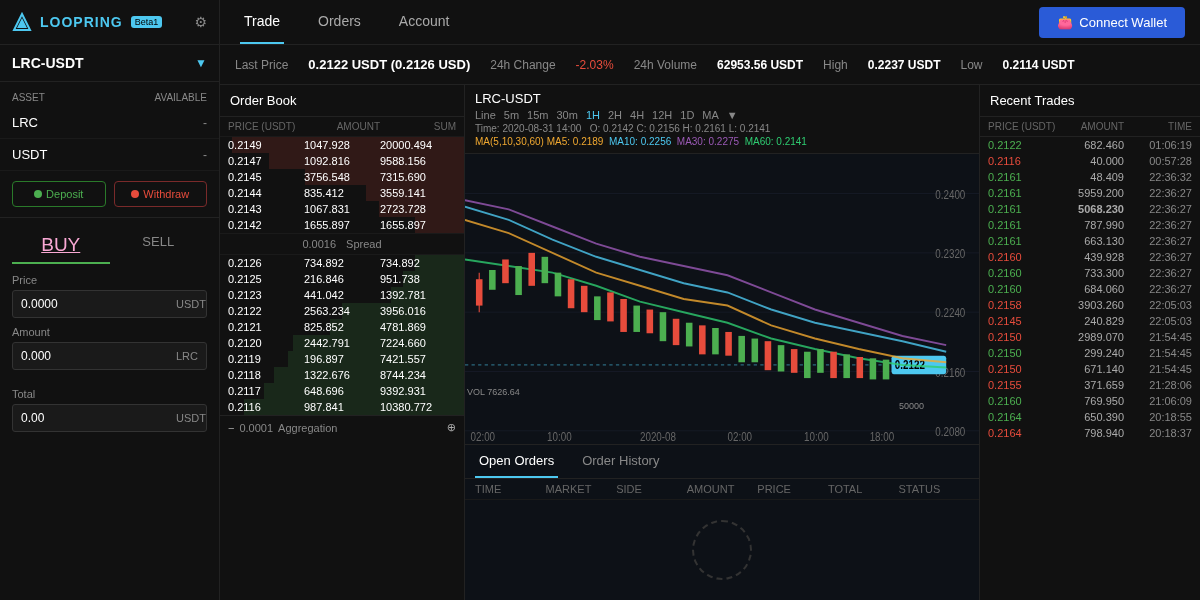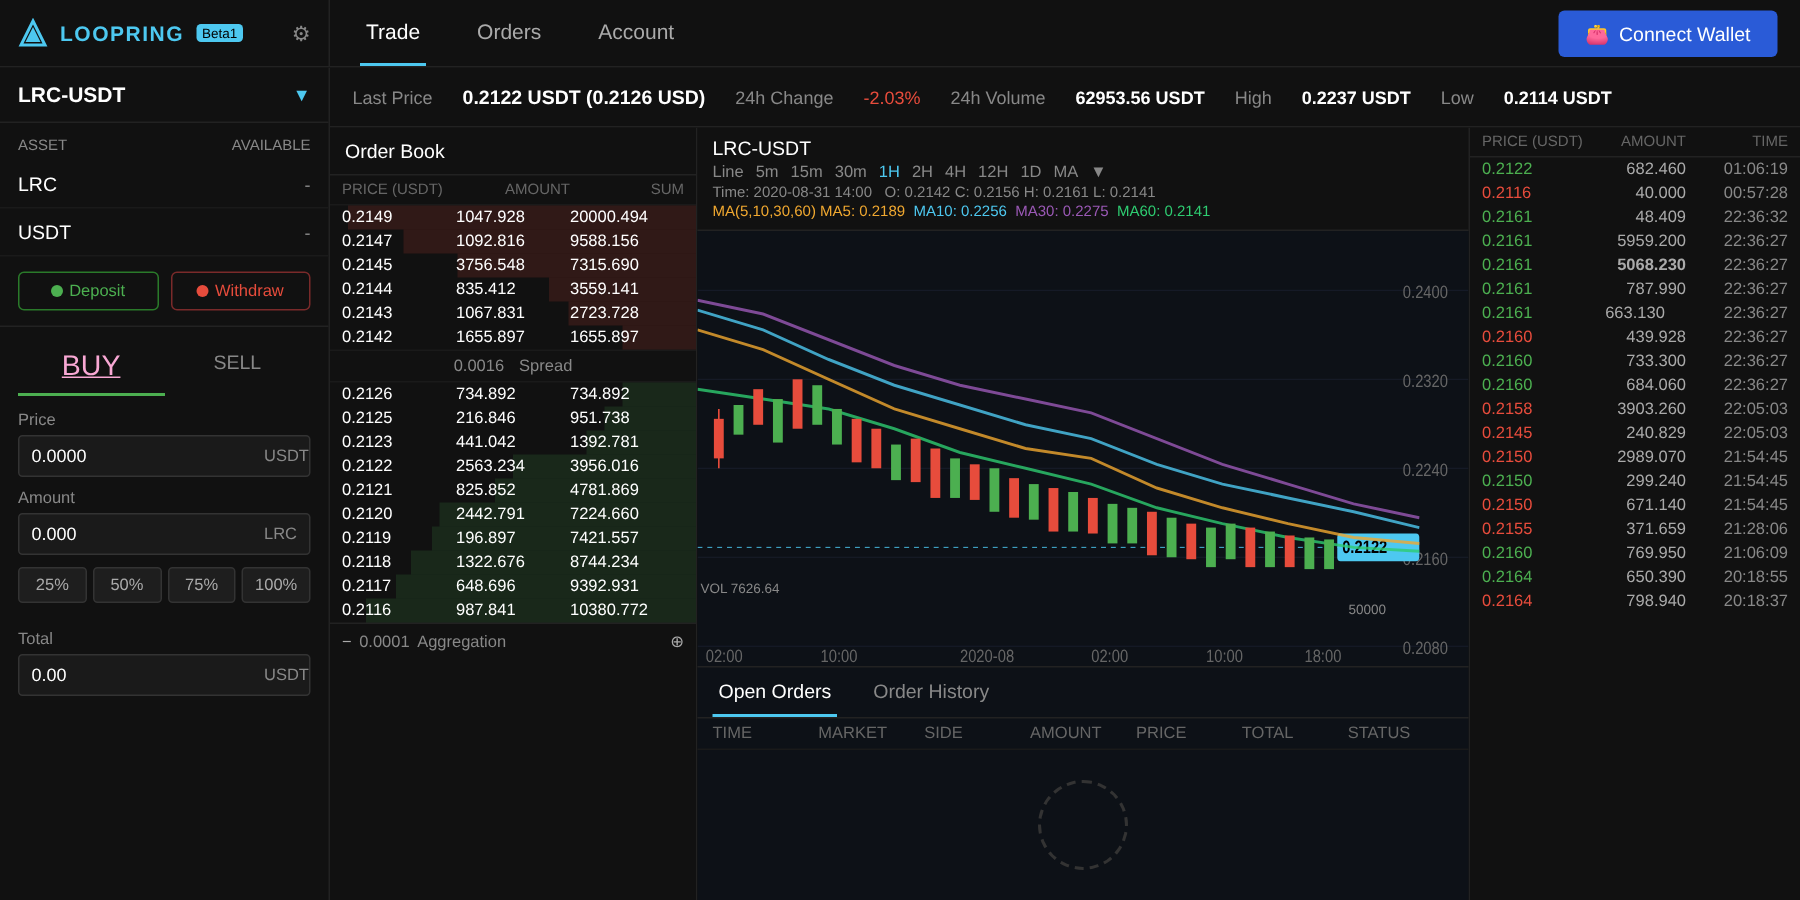--- a/index.html
+++ b/index.html
@@ -168,26 +168,20 @@
       <div class="form-section">
         <div class="form-label">Price</div>
         <div class="form-input-row">
           <input class="form-input" type="text" value="0.0000" style="">
           <span class="form-unit">USDT</span>
         </div>
         <div class="form-label">Amount</div>
         <div class="form-input-row">
           <input class="form-input" type="text" value="0.000" style="">
           <span class="form-unit">LRC</span>
-        </div>
-        <div class="percent-btns">
-          <button class="pct-btn">25%</button>
-          <button class="pct-btn">50%</button>
-          <button class="pct-btn">75%</button>
-          <button class="pct-btn">100%</button>
         </div>
       </div>
       <div class="total-section">
         <div class="form-label">Total</div>
         <div class="total-input-row">
           <input class="form-input" type="text" value="0.00" style="">
           <span class="form-unit">USDT</span>
         </div>
       </div>
     </div>
@@ -443,20 +437,21 @@
               <span>TOTAL</span>
               <span>STATUS</span>
             </div>
             <div class="empty-orders">
               <div class="dashed-circle"></div>
             </div>
           </div>
         </div>
 
         <div class="recent-trades">
+          <div class="section-title">Recent Trades</div>
           <div class="rt-header">
             <span>PRICE (USDT)</span>
             <span>AMOUNT</span>
             <span>TIME</span>
           </div>
           <div id="trade-list">
               <div class="rt-row">
     <span class="rt-price-green">0.2122</span>
     <span style="color:#aaa;">682.460</span>
     <span style="color:#888;">01:06:19</span>
@@ -481,21 +476,21 @@
     <span style="color:#aaa;font-weight:bold;">5068.230</span>
     <span style="color:#888;">22:36:27</span>
   </div>
               <div class="rt-row">
     <span class="rt-price-green">0.2161</span>
     <span style="color:#aaa;">787.990</span>
     <span style="color:#888;">22:36:27</span>
   </div>
               <div class="rt-row">
     <span class="rt-price-green">0.2161</span>
-    <span style="color:#aaa;text-align:center;">663.130</span>
+    <span style="color:#aaa;">663.130</span>
     <span style="color:#888;">22:36:27</span>
   </div>
               <div class="rt-row">
     <span class="rt-price-red">0.2160</span>
     <span style="color:#aaa;">439.928</span>
     <span style="color:#888;">22:36:27</span>
   </div>
               <div class="rt-row">
     <span class="rt-price-green">0.2160</span>
     <span style="color:#aaa;">733.300</span>

